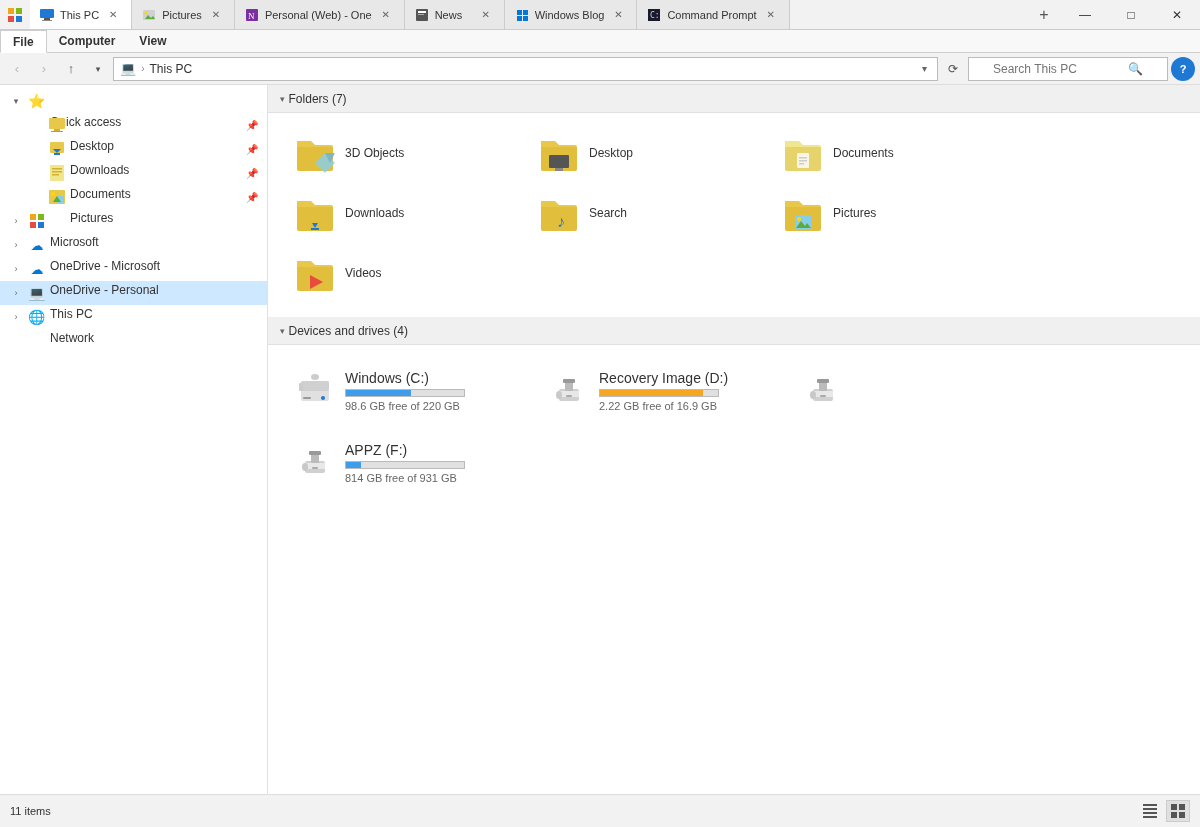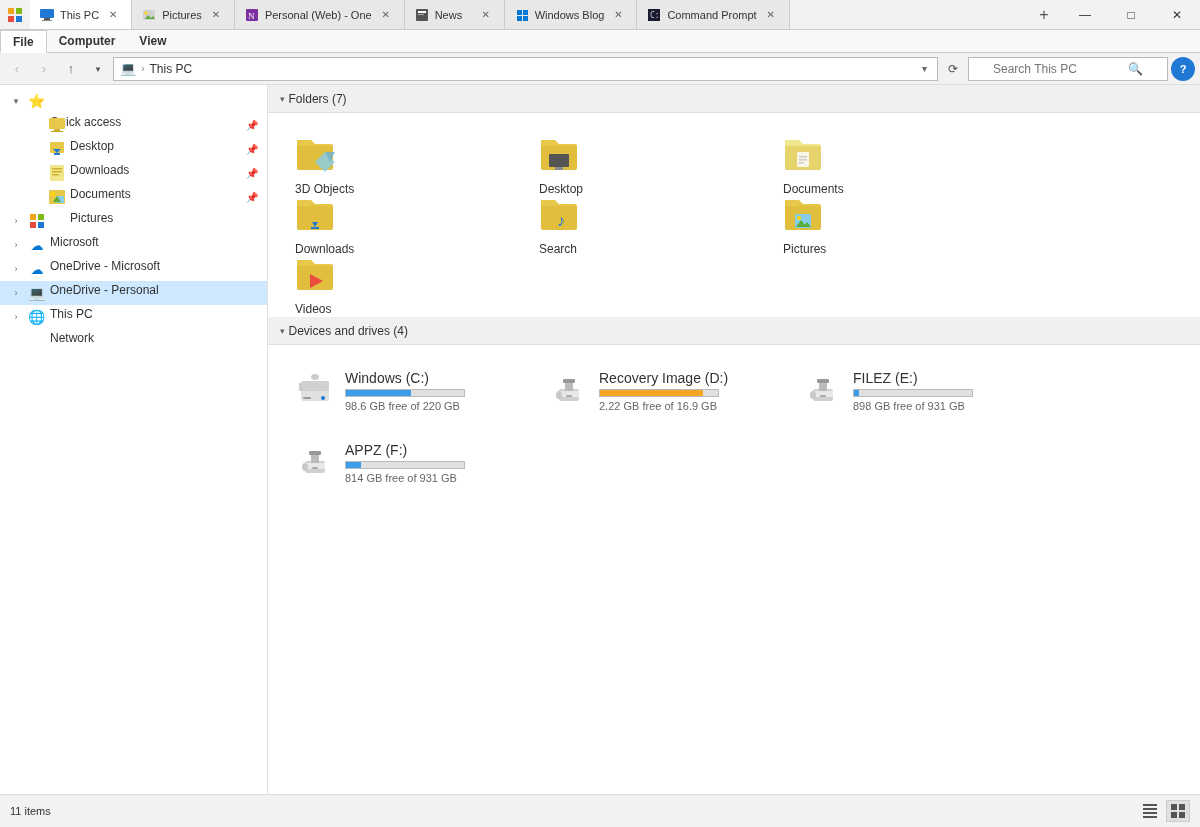--- a/index.html
+++ b/index.html
@@ -49,21 +49,21 @@
     .sidebar-item .pin-icon { color: #aaa; font-size: 10px; margin-left: auto; }
     .sidebar-group-indent { padding-left: 20px; }
 
     
     .content { flex: 1; background: #fff; overflow-y: auto; padding: 0; }
     .section-header { display: flex; align-items: center; height: 28px; padding: 0 12px; background: #f0f0f0; border-bottom: 1px solid #e0e0e0; font-size: 12px; color: #333; gap: 4px; cursor: pointer; }
     .section-header .chevron { font-size: 9px; color: #666; }
     .section-content { padding: 10px 16px; display: flex; flex-wrap: wrap; gap: 0; }
 
     
-    .folder-item { display: flex; align-items: flex-start; width: 240px; height: 56px; padding: 6px 8px; gap: 10px; cursor: pointer; border: 1px solid transparent; margin: 2px; flex-direction: column; }
+    .folder-item { display: flex; align-items: center; width: 240px; height: 56px; padding: 6px 8px; gap: 10px; cursor: pointer; border: 1px solid transparent; margin: 2px; }
     .folder-icon { width: 40px; height: 40px; flex-shrink: 0; }
     .folder-info { display: flex; flex-direction: column; }
     .folder-name { font-size: 12px; color: #333; }
 
     
     .drive-item { display: flex; align-items: center; width: 250px; height: 68px; padding: 6px 8px; gap: 10px; cursor: pointer; border: 1px solid transparent; margin: 2px; }
     .drive-icon { width: 40px; height: 40px; flex-shrink: 0; display: flex; align-items: center; justify-content: center; }
     .drive-info { display: flex; flex-direction: column; gap: 3px; flex: 1; }
     .drive-name { font-size: 14px; color: #333; }
     .drive-bar-bg { width: 120px; height: 8px; background: #e0e0e0; border: 1px solid #bbb; }
@@ -432,27 +432,20 @@
           <div class="drive-icon">
             <svg width="36" height="36" viewBox="0 0 36 36">
     <rect x="8" y="16" width="20" height="12" rx="2" fill="#d0d0d0"></rect>
     <rect x="8" y="18" width="20" height="6" rx="0" fill="#e8e8e8"></rect>
     <rect x="14" y="8" width="8" height="10" rx="1" fill="#bbb"></rect>
     <rect x="12" y="6" width="12" height="4" rx="1" fill="#999"></rect>
     <rect x="15" y="22" width="6" height="2" rx="1" fill="#aaa"></rect>
     <ellipse cx="8" cy="22" rx="3" ry="4" fill="#c8c8c8"></ellipse>
   </svg>
           </div>
-    <div class="drive-info">
-      <span class="drive-name">FILEZ (E:)</span>
-      <div class="drive-bar-bg">
-        <div class="drive-bar-fill" style="width:4%; background:#3d9dea;"></div>
-      </div>
-      <span class="drive-free">898 GB free of 931 GB</span>
-    </div>
         </div>
         <div class="drive-item">
           <div class="drive-icon">
             <svg width="36" height="36" viewBox="0 0 36 36">
     <rect x="8" y="16" width="20" height="12" rx="2" fill="#d0d0d0"></rect>
     <rect x="8" y="18" width="20" height="6" rx="0" fill="#e8e8e8"></rect>
     <rect x="14" y="8" width="8" height="10" rx="1" fill="#bbb"></rect>
     <rect x="12" y="6" width="12" height="4" rx="1" fill="#999"></rect>
     <rect x="15" y="22" width="6" height="2" rx="1" fill="#aaa"></rect>
     <ellipse cx="8" cy="22" rx="3" ry="4" fill="#c8c8c8"></ellipse>

